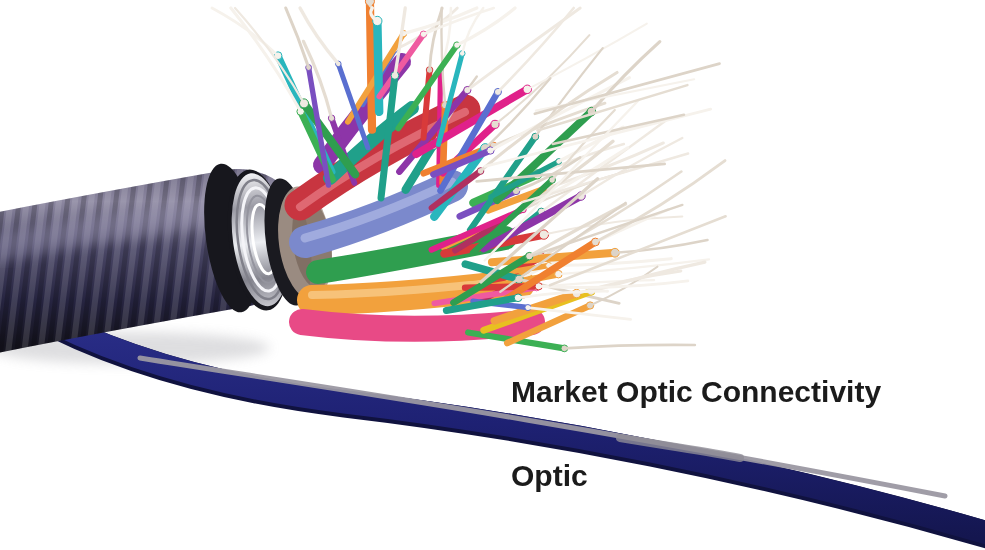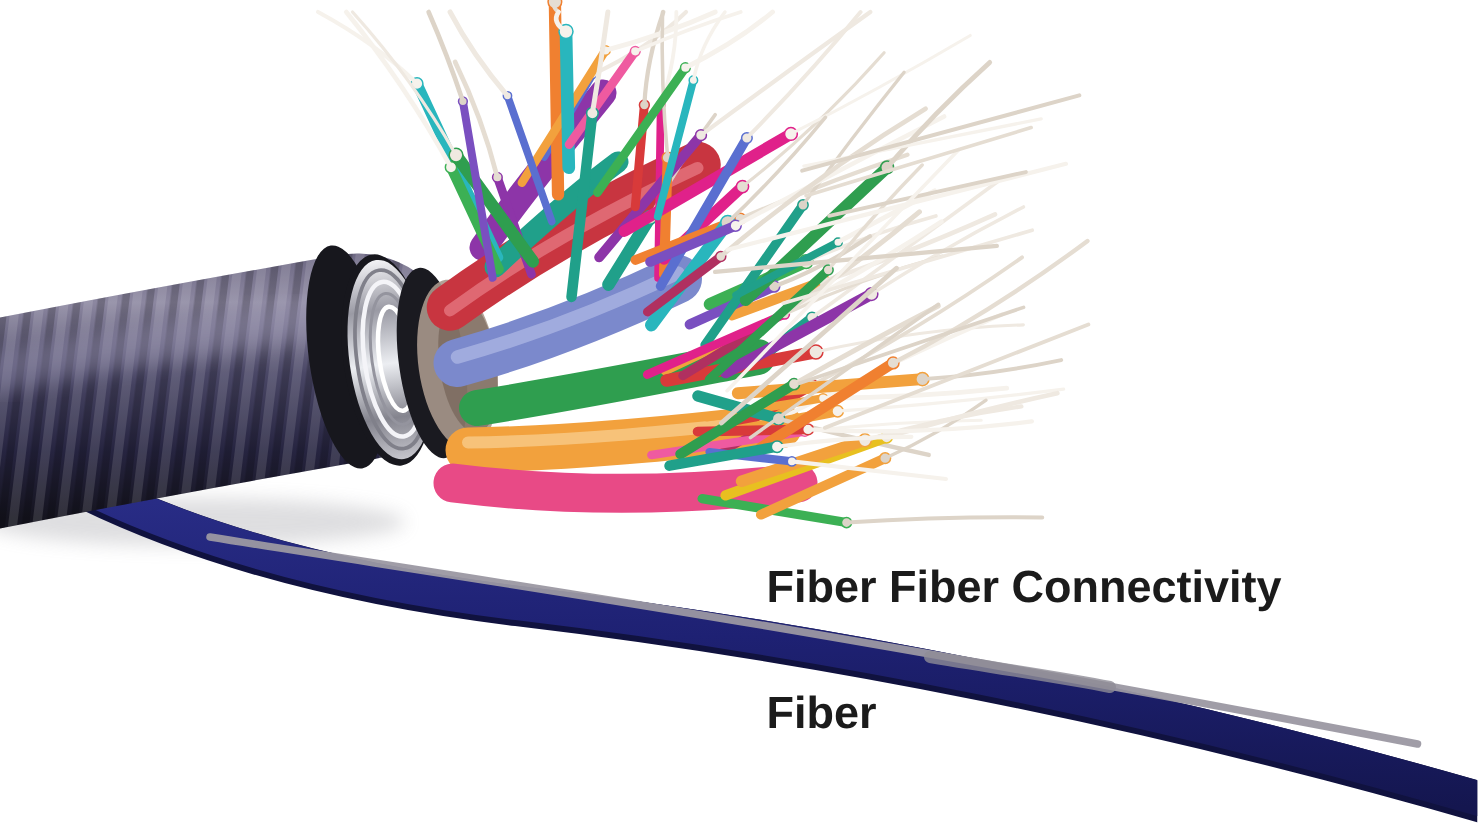--- a/index.html
+++ b/index.html
@@ -268,16 +268,16 @@
         <line x1="500.30116990441456" y1="291.72711121849716" x2="625.6193154895556" y2="202.85462094273907" stroke="#ddd4c8" stroke-width="2.3689617134630683" stroke-linecap="round"></line>
         <line x1="535.953776051756" y1="110.69385192822665" x2="694.078405230256" y2="79.2678576679131" stroke="#f6f2ec" stroke-width="2.250866752304137" stroke-linecap="round"></line>
         <line x1="534.8120457981713" y1="113.75422827899456" x2="719.5381113335461" y2="63.5994555076071" stroke="#ddd4c8" stroke-width="2.7033360358327627" stroke-linecap="round"></line>
         <line x1="537.3744572582655" y1="130.50718952436" x2="687.4512518439135" y2="85.04318385248254" stroke="#e5ddd2" stroke-width="2.372534183971584" stroke-linecap="round"></line>
         <line x1="480.9392651007511" y1="282.0301066059619" x2="597.605265654985" y2="178.79847501987592" stroke="#ddd4c8" stroke-width="3.2103721812367443" stroke-linecap="round"></line>
         <line x1="532.869099394884" y1="255.49014986958355" x2="682.3523638215448" y2="204.9210408472249" stroke="#ddd4c8" stroke-width="2.442922446317971" stroke-linecap="round"></line>
       </g>
   </svg>
 
   <div class="title" style="color: rgb(27, 27, 27);">
-    <span>Fiber Fiber Connectivity</span>
-    <span>Fiber</span>
+    <span>Market Optic Connectivity</span>
+    <span>Optic</span>
   </div>
 </div>
 
 </body></html>

